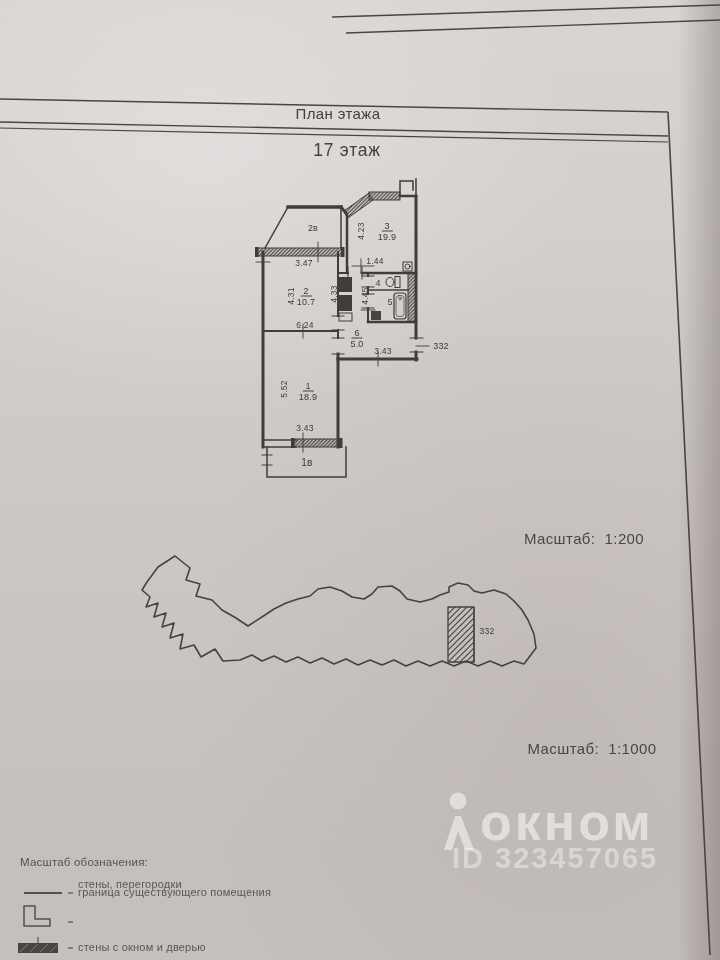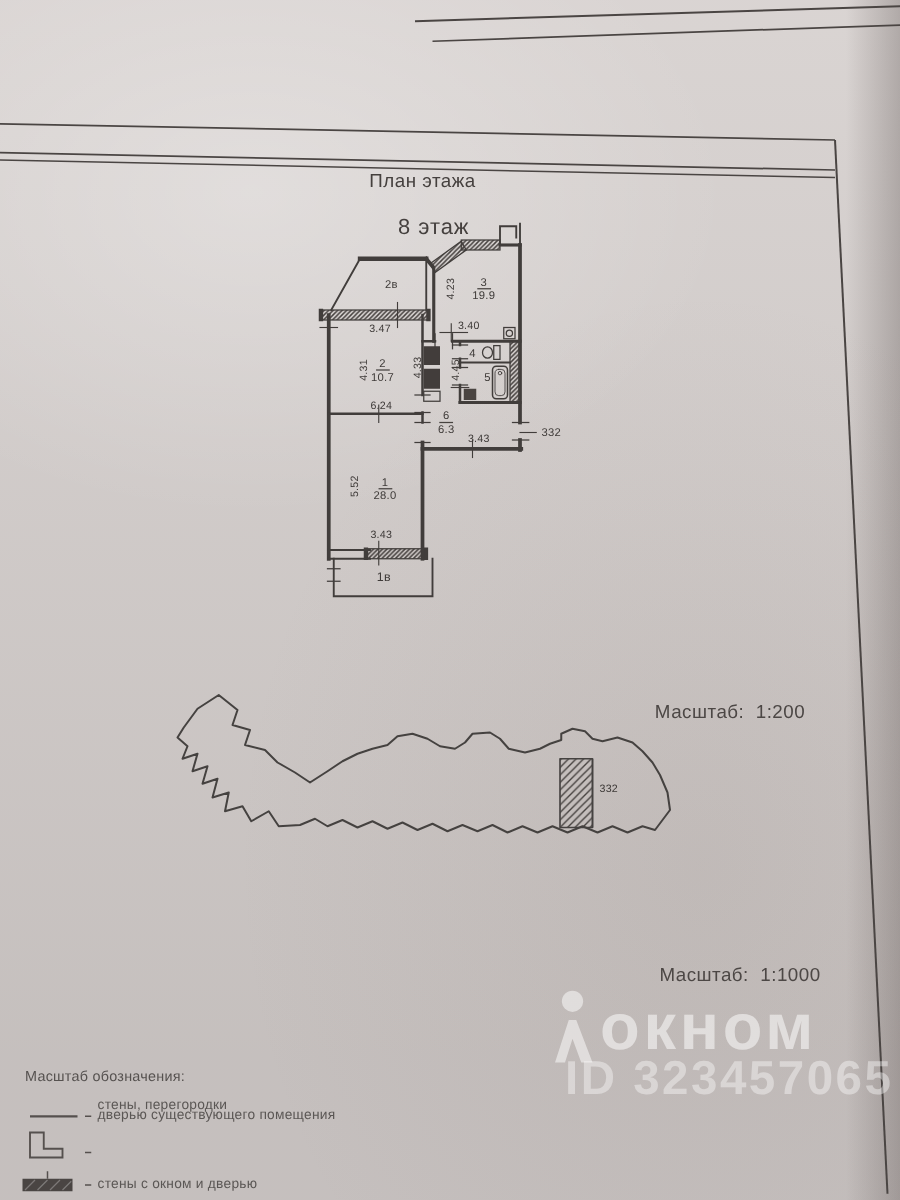--- a/index.html
+++ b/index.html
@@ -24,35 +24,35 @@
   }
   .label.v{transform:translate(-50%,-50%) rotate(-90deg);}
   .frac{
     position:absolute;transform:translate(-50%,-50%);
     display:flex;flex-direction:column;align-items:center;
     font-size:9px;line-height:10px;color:#3f3b39;letter-spacing:.2px;
   }
   .frac .num{border-bottom:1px solid #474340;padding:0 3px;}
   .title{
     position:absolute;transform:translate(-50%,-50%);
-    color:#45403e;white-space:pre;letter-spacing:.4px;margin-top:32px;
+    color:#45403e;white-space:pre;letter-spacing:.4px;
   }
   .t-header{font-size:15px;}
   .t-floor{font-size:17.5px;letter-spacing:.8px;}
   .t-scale{font-size:15px;color:#4c4745;}
   .legend-text{
     position:absolute;color:#5b5755;font-size:11px;white-space:nowrap;letter-spacing:.2px;
   }
   .legend-title{font-size:11.5px;color:#565250;}
   .wm{
     position:absolute;font-weight:bold;white-space:nowrap;
     color:rgba(255,255,255,0.52);
   }
   .wm-brand{font-size:52px;letter-spacing:3px;}
-  .wm-id{font-size:38px;letter-spacing:2px;color:rgba(255,255,255,0.40);}
+  .wm-id{font-size:29px;letter-spacing:2px;color:rgba(255,255,255,0.40);}
 </style>
 </head>
 <body>
 
 <div class="sheet">
 
   <svg width="720" height="960" viewBox="0 0 720 960">
     <defs>
       <pattern id="hd" width="3.6" height="3.6" patternUnits="userSpaceOnUse">
         <path d="M-1,1 l2,-2 M0,3.6 l3.6,-3.6 M2.6,4.6 l2,-2" stroke="#46413f" stroke-width="1.2" fill="none"></path>
@@ -193,62 +193,62 @@
 
     <g fill="rgba(255,255,255,0.5)" stroke="none">
       <circle cx="458" cy="801" r="8.5"></circle>
       <polygon points="444,850 455,816 461,816 474,850 465,850 458,831 452,850"></polygon>
     </g>
   </svg>
 
   <div>
 
     <div class="title t-header" style="left:338px;top:113px">План этажа</div>
-    <div class="title t-floor" style="left:347px;top:150px">8 этаж</div>
+    <div class="title t-floor" style="left:347px;top:150px">17 этаж</div>
 
     <div class="frac" style="left:387px;top:231px">
       <span class="num">3</span>
       <span class="den">19.9</span>
     </div>
     <div class="frac" style="left:306px;top:296px">
       <span class="num">2</span>
       <span class="den">10.7</span>
     </div>
     <div class="frac" style="left:357px;top:338px">
       <span class="num">6</span>
-      <span class="den">6.3</span>
+      <span class="den">5.0</span>
     </div>
     <div class="frac" style="left:308px;top:391px">
       <span class="num">1</span>
-      <span class="den">28.0</span>
+      <span class="den">18.9</span>
     </div>
 
     <span class="label" style="left:313px;top:228px;font-size:9px">2в</span>
     <span class="label" style="left:378px;top:283px;font-size:9px">4</span>
     <span class="label" style="left:390px;top:302px;font-size:9px">5</span>
     <span class="label" style="left:307px;top:462px;font-size:10px">1в</span>
 
     <span class="label" style="left:304px;top:263px">3.47</span>
     <span class="label v" style="left:361px;top:231px">4.23</span>
-    <span class="label" style="left:375px;top:261px">3.40</span>
+    <span class="label" style="left:375px;top:261px">1.44</span>
     <span class="label v" style="left:291px;top:296px">4.31</span>
     <span class="label v" style="left:334px;top:294px">4.33</span>
     <span class="label" style="left:305px;top:325px">6.24</span>
     <span class="label v" style="left:365px;top:296px">4.45</span>
     <span class="label" style="left:383px;top:351px">3.43</span>
     <span class="label v" style="left:284px;top:389px">5.52</span>
     <span class="label" style="left:305px;top:428px">3.43</span>
 
     <span class="label" style="left:441px;top:346px;font-size:9px">332</span>
     <span class="label" style="left:487px;top:631px">332</span>
 
     <div class="title t-scale" style="left:584px;top:538px">Масштаб:  1:200</div>
     <div class="title t-scale" style="left:592px;top:748px">Масштаб:  1:1000</div>
 
     <div class="wm wm-brand" style="left:480px;top:792px">окном</div>
     <div class="wm wm-id" style="left:452px;top:842px">ID 323457065</div>
 
     <div class="legend-text legend-title" style="left:20px;top:856px">Масштаб обозначения:</div>
-    <div class="legend-text" style="left:78px;top:886px">дверью существующего помещения</div>
+    <div class="legend-text" style="left:78px;top:886px">граница существующего помещения</div>
     <div class="legend-text" style="left:78px;top:878px">стены, перегородки</div>
     <div class="legend-text" style="left:78px;top:941px">стены с окном и дверью</div>
   </div>
 </div>
 
 </body></html>

